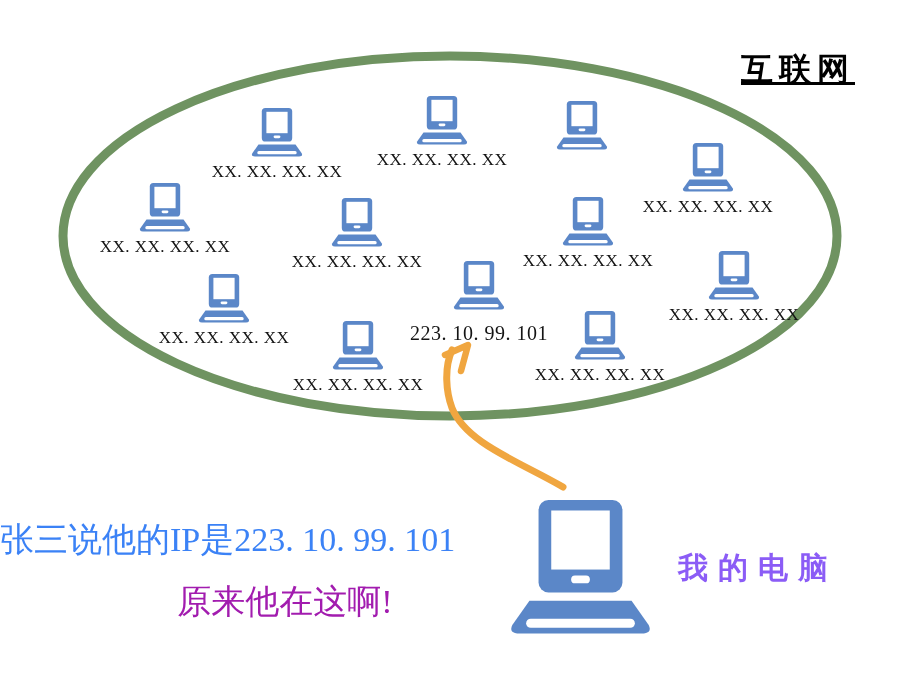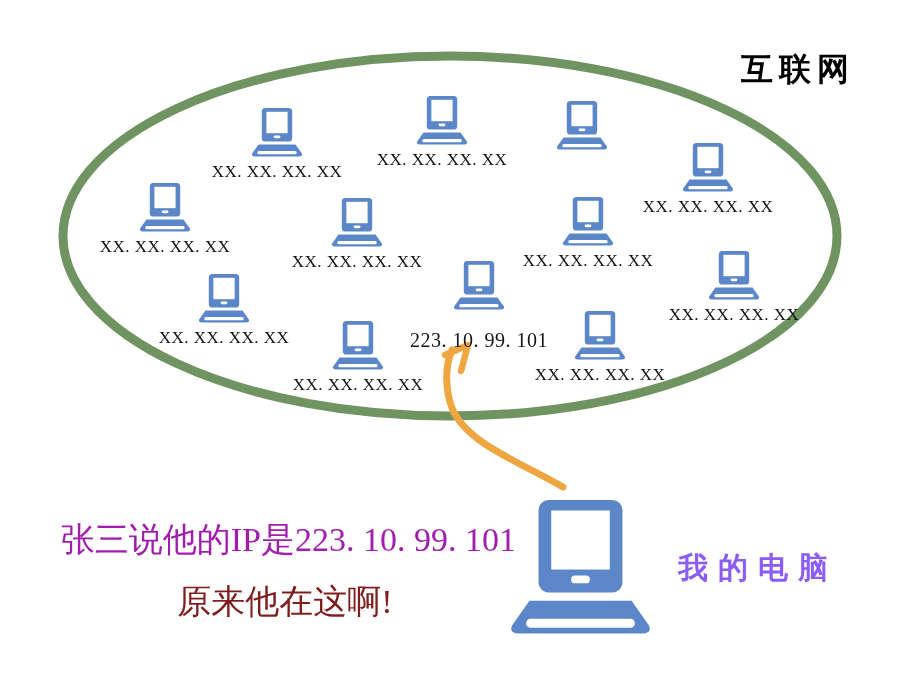--- a/index.html
+++ b/index.html
@@ -8,39 +8,39 @@
     font-family:"Liberation Serif","DejaVu Serif",serif;color:#111111;
   }
   .bg-svg{position:absolute;left:0;top:0;width:900px;height:700px;}
   .defs-svg{position:absolute;width:0;height:0;overflow:hidden;}
   .node{position:absolute;width:56px;}
   .laptop{display:block;}
   .node-label{
     position:absolute;left:50%;top:54px;transform:translateX(-50%);
     white-space:nowrap;font-size:17px;letter-spacing:0.5px;color:#141414;
   }
-  .node-label.highlight{font-size:20px;top:68px;}
+  .node-label.highlight{font-size:20px;top:61px;}
   .slide-title{
     position:absolute;left:728px;top:48px;width:140px;text-align:center;
     font-family:"Liberation Sans","DejaVu Sans",sans-serif;font-weight:bold;
-    font-size:32px;letter-spacing:6px;color:#000;white-space:nowrap;
+    font-size:32px;letter-spacing:6px;color:#000;white-space:nowrap;text-decoration:underline;
   }
   .my-computer-wrap{position:absolute;left:503px;top:500px;}
   .my-computer-label{
     position:absolute;left:668px;top:548px;width:180px;text-align:center;
     font-family:"Liberation Sans","DejaVu Sans",sans-serif;font-weight:bold;
     font-size:30px;letter-spacing:10px;color:#8b5cf6;white-space:nowrap;
   }
   .caption-line1{
-    position:absolute;left:0px;top:520px;width:516px;text-align:right;
-    font-size:34px;line-height:40px;white-space:nowrap;color:#a21caf;
+    position:absolute;left:0px;top:520px;width:516px;text-align:left;
+    font-size:34px;line-height:40px;white-space:nowrap;color:#3b82f6;
   }
   .caption-line2{
     position:absolute;left:85px;top:582px;width:400px;text-align:center;
-    font-size:34px;line-height:40px;white-space:nowrap;color:#7f1d1d;
+    font-size:34px;line-height:40px;white-space:nowrap;color:#a21caf;
   }
 </style>
 </head>
 <body>
 
 <div class="canvas">
 
   <svg class="defs-svg" aria-hidden="true">
     <defs>
       <symbol id="laptop-shape" viewBox="0 0 56 50">

